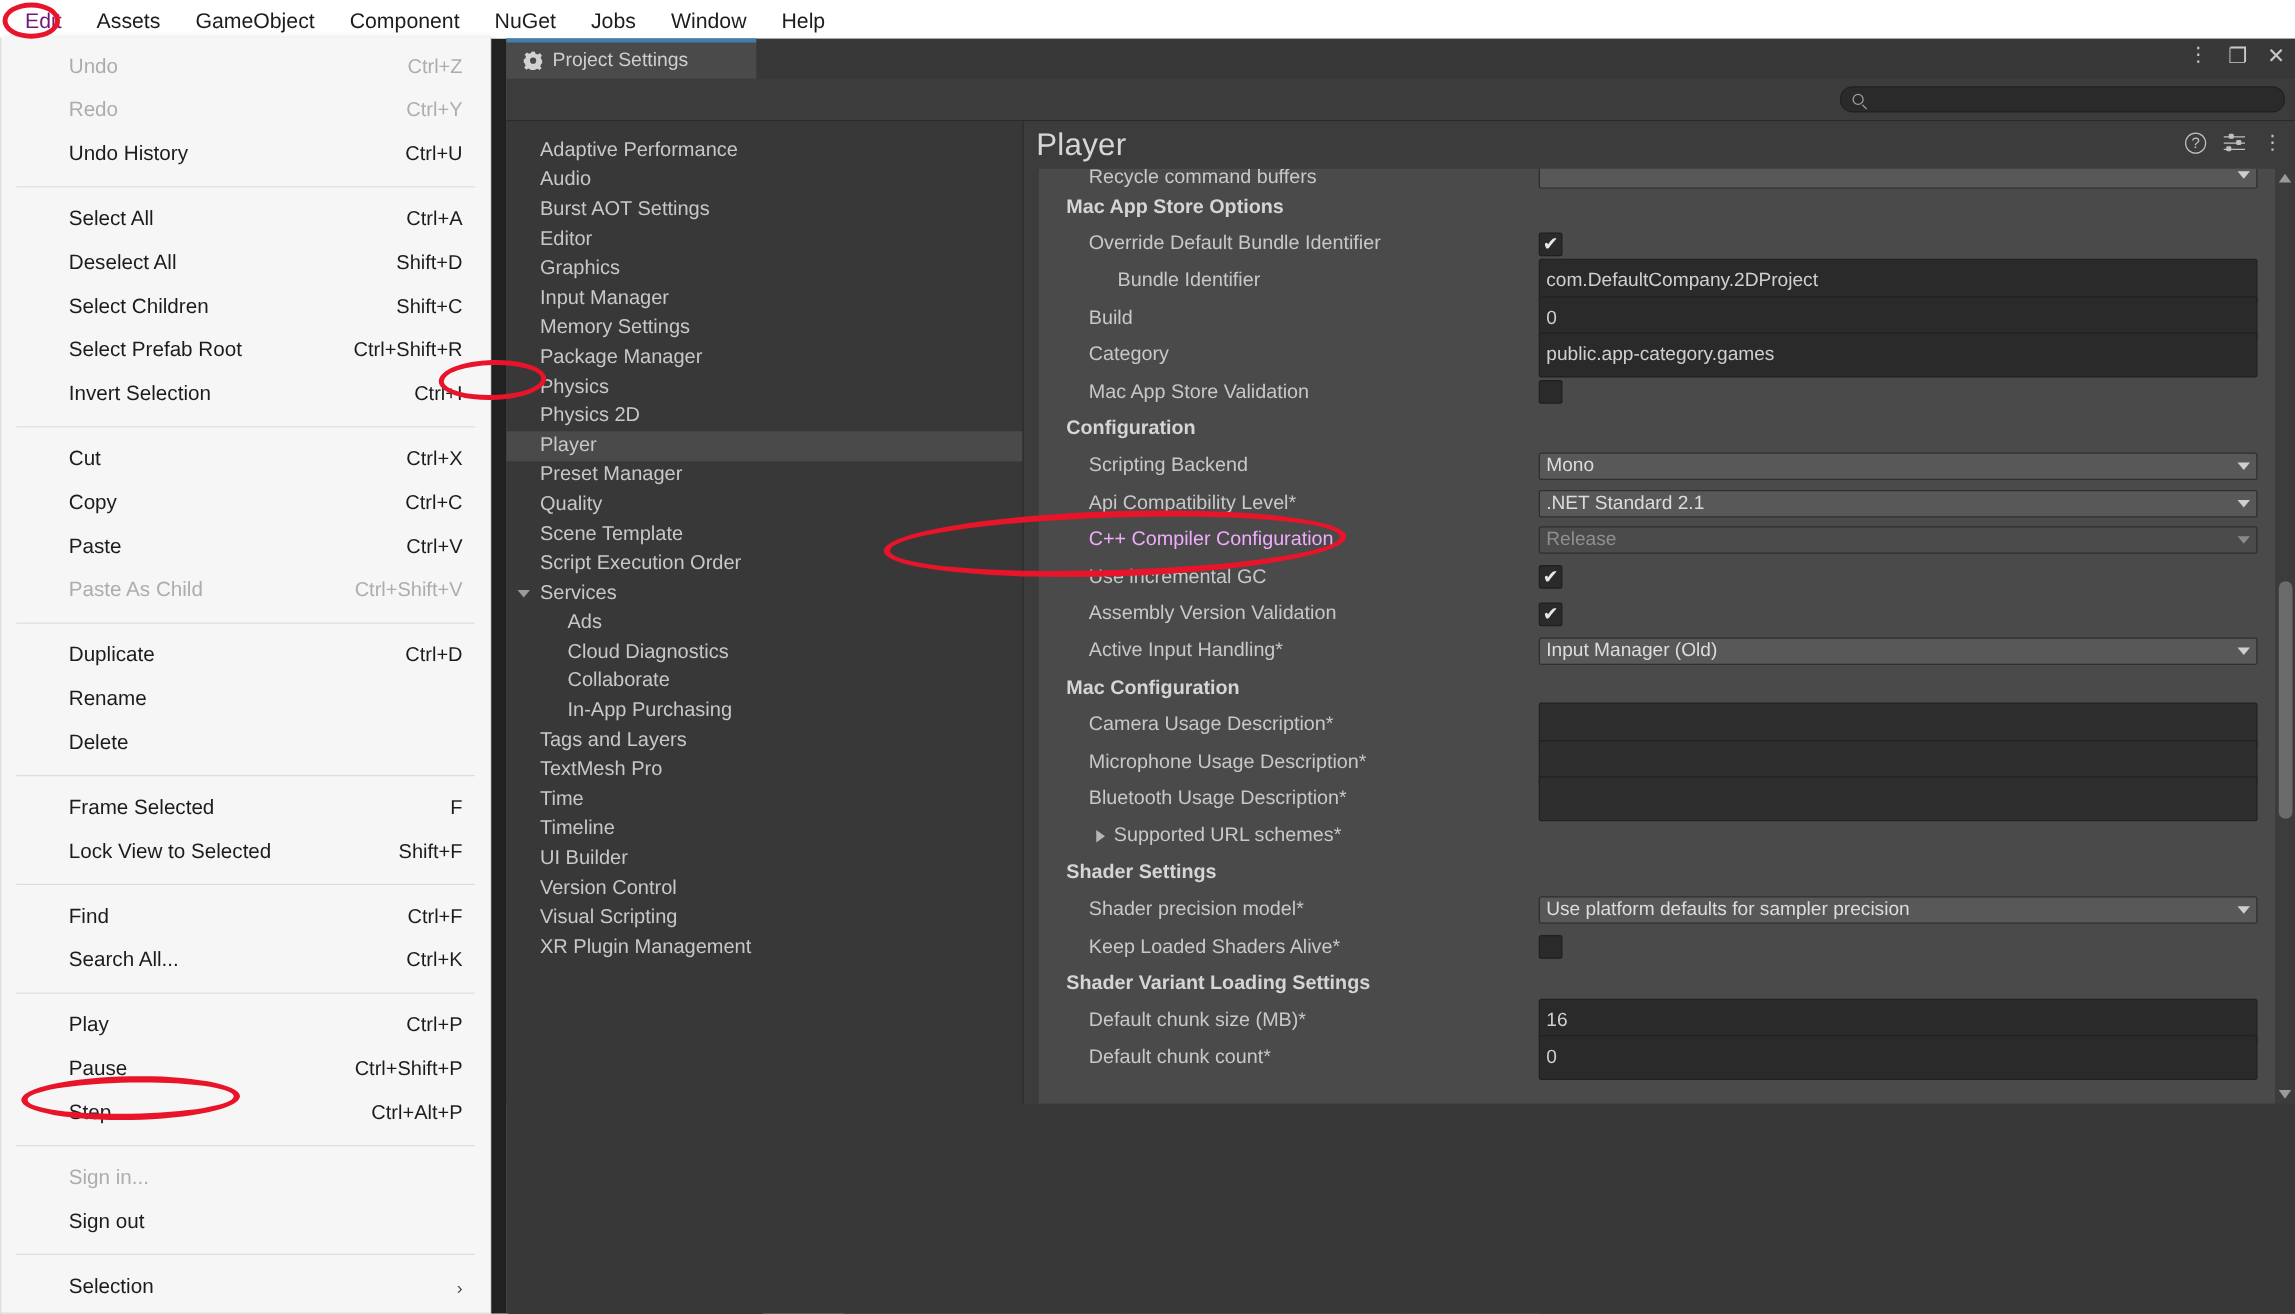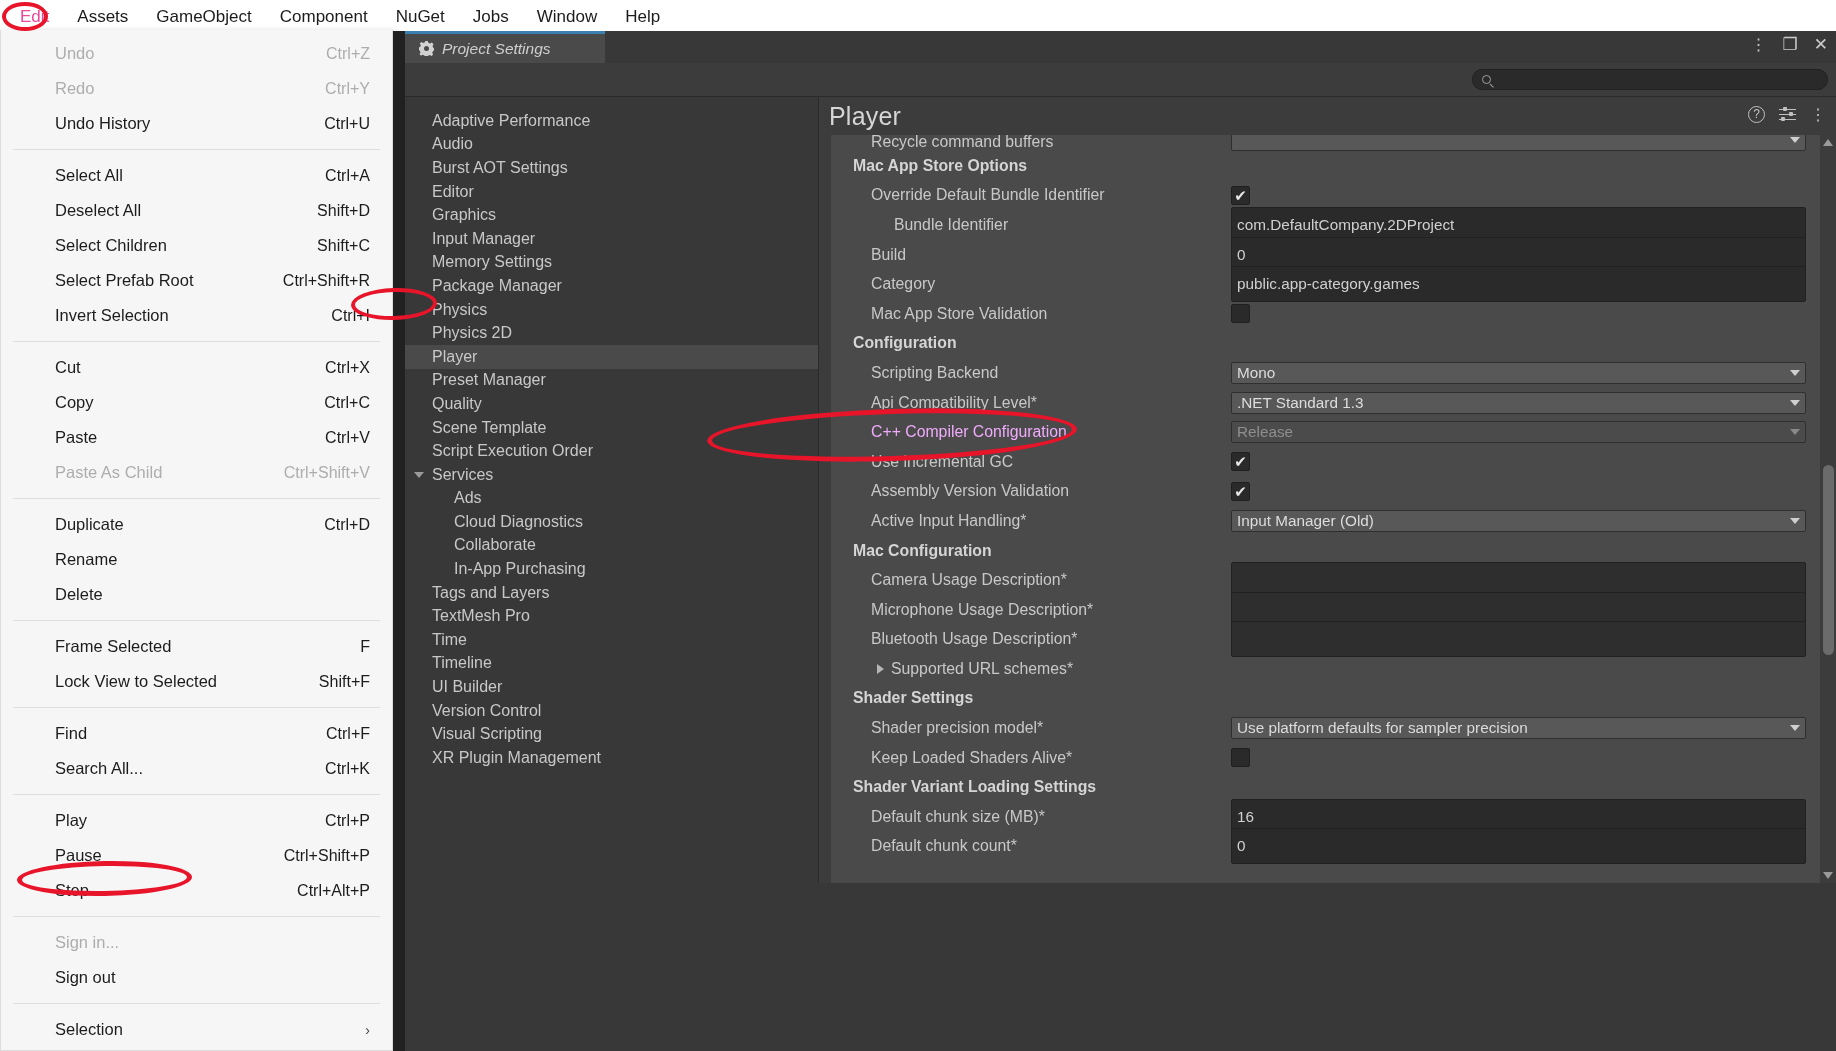--- a/index.html
+++ b/index.html
@@ -14,21 +14,21 @@
   
   .menubar {
     position: absolute; left: 0; top: 0; width: 1836px; height: 35px;
     background: #ffffff; display: flex; align-items: center;
     padding-left: 6px; border-bottom: 1px solid #eaeaea;
   }
   .menubar-item {
     font-size: 17px; color: #1c1c1c; padding: 4px 14px; line-height: 20px;
     white-space: nowrap;
   }
-  .menubar-item.active { color: #ec4899; }
+  .menubar-item.active { color: #701a75; }
 
   
   .dropdown {
     position: absolute; left: 0; top: 30px; width: 393px; height: 1021px;
     background: #f6f6f6; border: 1px solid #dcdcdc; border-top: none;
     box-shadow: 2px 2px 7px rgba(0,0,0,.22);
     padding: 6px 0 6px 0;
   }
   .mi {
     position: relative; height: 35px; display: flex; align-items: center;
@@ -47,21 +47,21 @@
     width: 1431px; height: 1020px; background: #383838;
   }
   .win-titlebar {
     position: relative; height: 32px; background: #383838;
     display: flex; align-items: flex-end;
   }
   .tab {
     position: relative; height: 32px; min-width: 200px;
     background: #4a4a4a; border-top: 3px solid #3c7fb1;
     display: flex; align-items: center; gap: 8px;
-    padding: 0 18px 0 14px; color: #cfcfcf; font-size: 15.5px; font-style: italic;
+    padding: 0 18px 0 14px; color: #cfcfcf; font-size: 15.5px;
   }
   .tab-gear {
     width: 15px; height: 15px; position: relative; flex: 0 0 auto;
   }
   .tab-gear::before {
     content: ""; position: absolute; inset: 0;
     background: #d2d2d2;
     clip-path: polygon(42% 0,58% 0,62% 12%,74% 17%,86% 10%,97% 22%,90% 33%,
       95% 45%,100% 48%,100% 64%,93% 68%,88% 80%,95% 90%,83% 100%,
       72% 93%,60% 98%,56% 108%,40% 108%,36% 97%,24% 92%,13% 99%,
@@ -594,21 +594,21 @@
                   <span class="dropfield">
                     <span>Mono</span>
                     <span class="arr"></span>
                   </span>
                 </span>
               </div>
               <div class="row lvl1">
                 <span class="lbl">Api Compatibility Level*</span>
                 <span class="field-area">
                   <span class="dropfield">
-                    <span>.NET Standard 1.3</span>
+                    <span>.NET Standard 2.1</span>
                     <span class="arr"></span>
                   </span>
                 </span>
               </div>
               <div class="row lvl1 disabled">
                 <span class="lbl">C++ Compiler Configuration</span>
                 <span class="field-area">
                   <span class="dropfield disabled">
                     <span>Release</span>
                     <span class="arr"></span>

